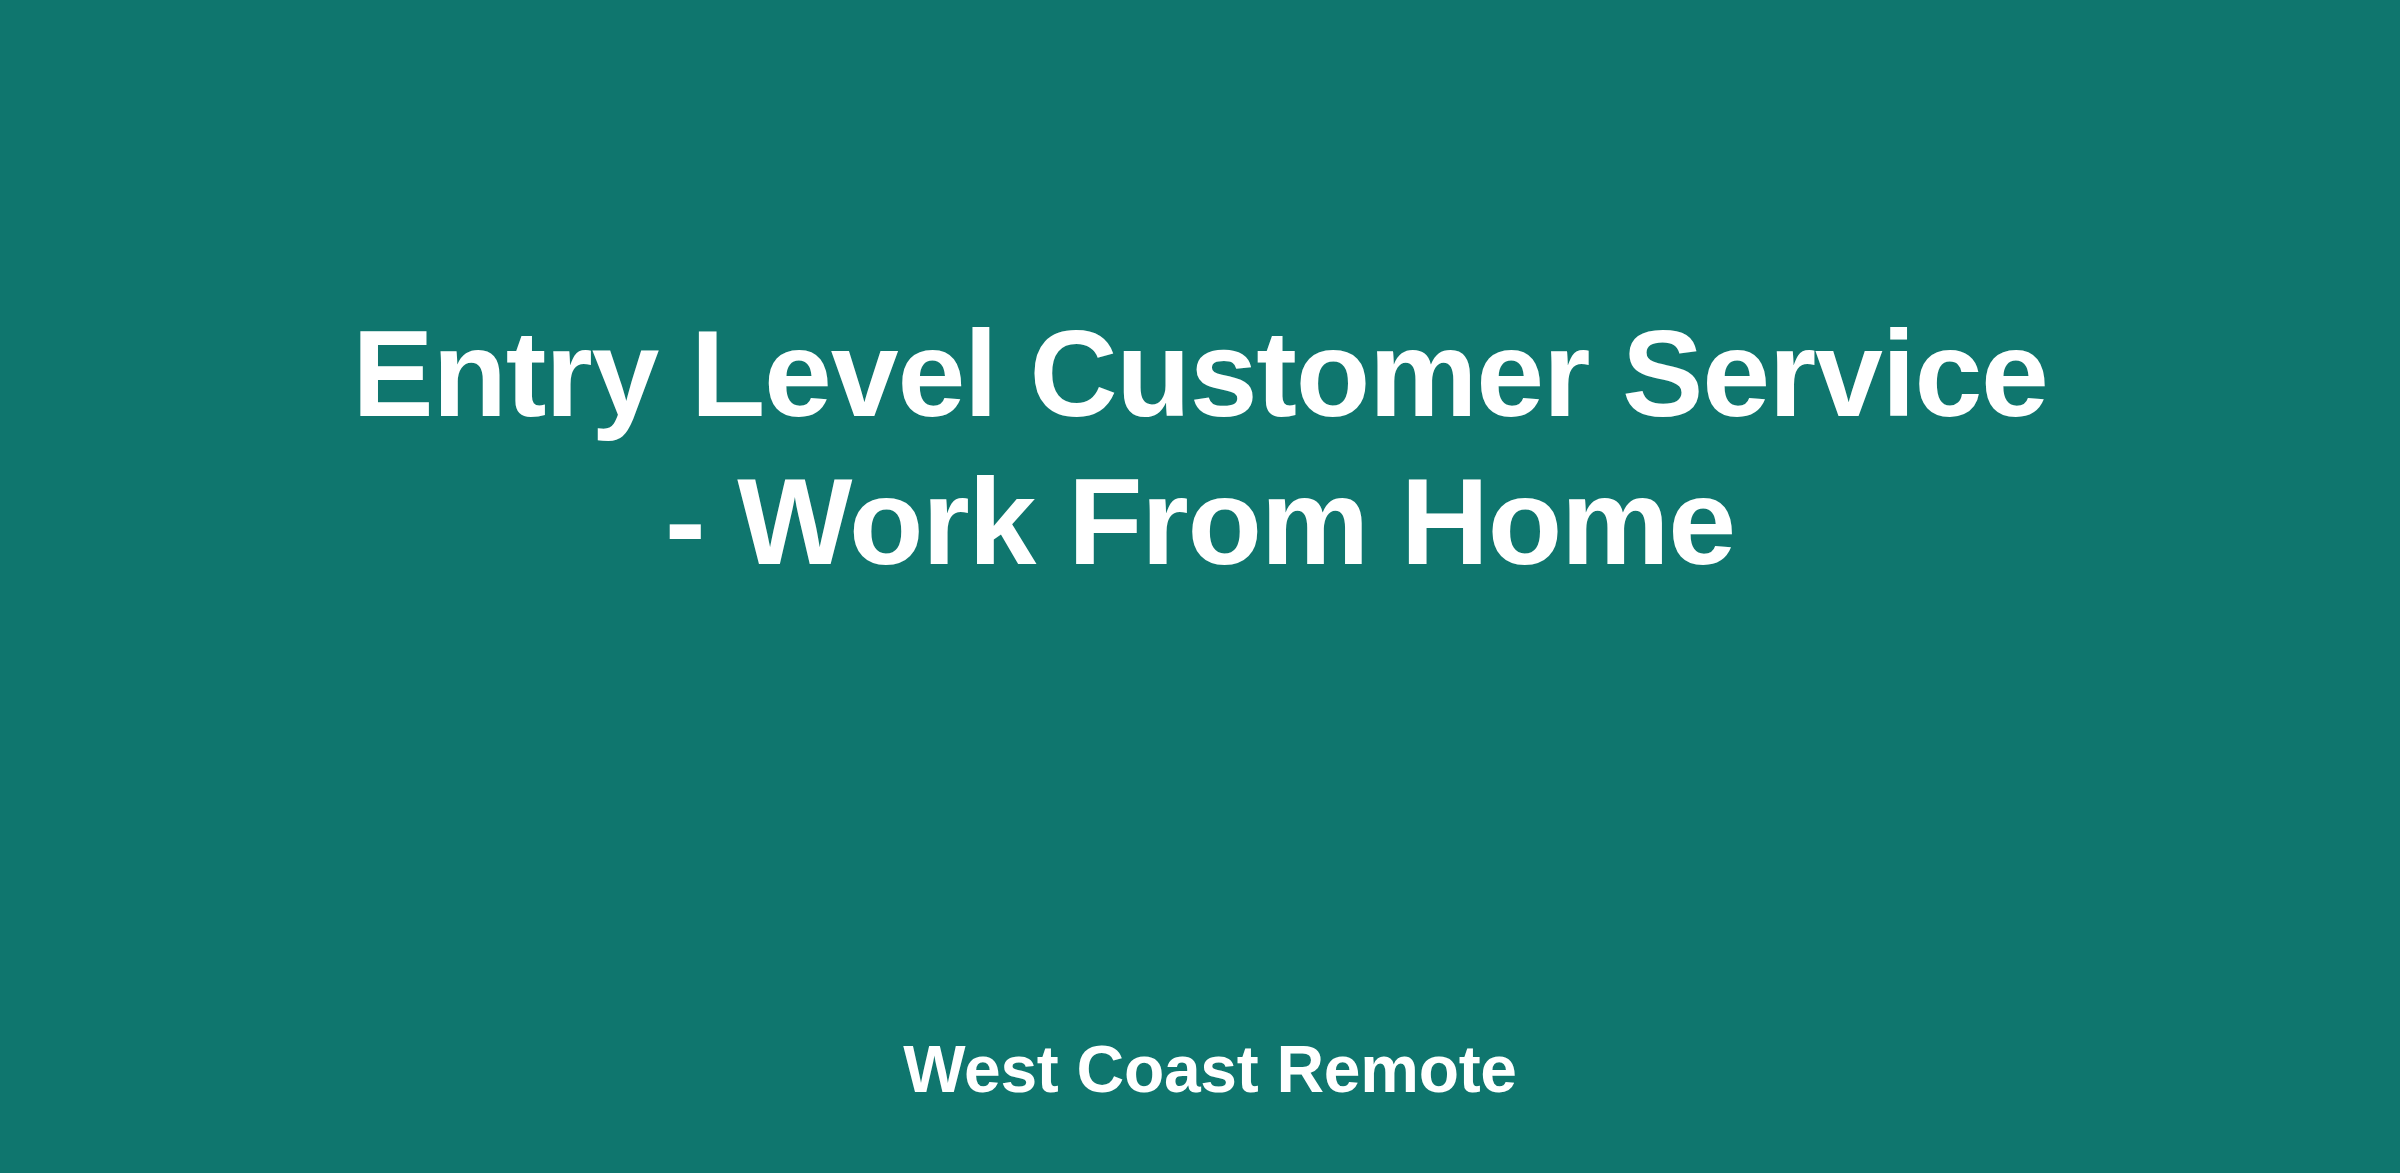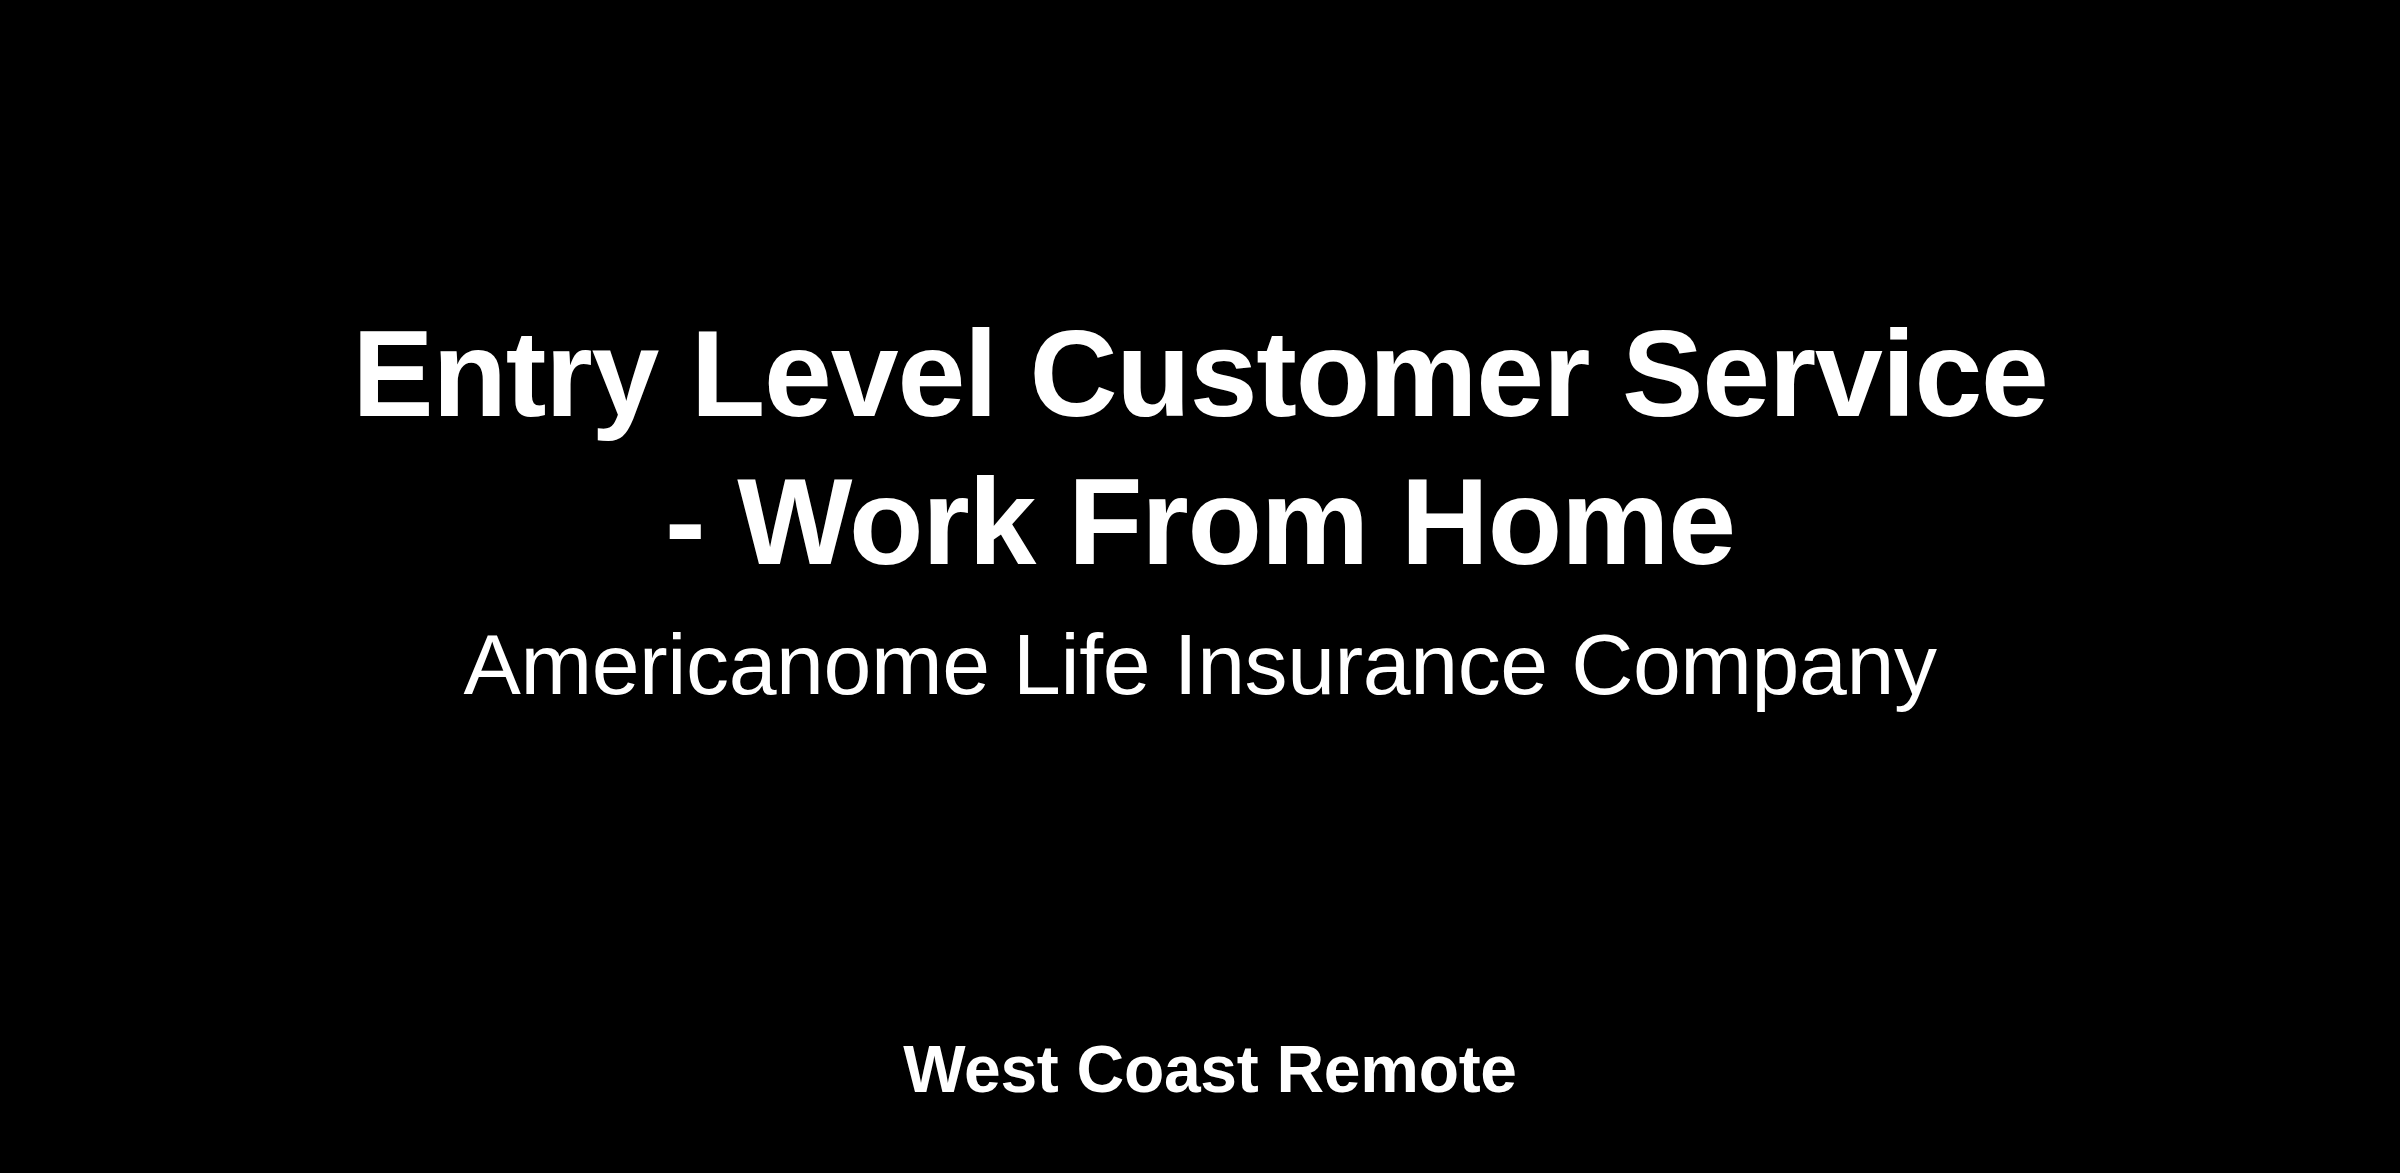--- a/index.html
+++ b/index.html
@@ -15,21 +15,21 @@
     background: #006e91;
     font-family: "Liberation Sans", "DejaVu Sans", sans-serif;
     -webkit-font-smoothing: antialiased;
   }
 
   .hero {
     position: relative;
     box-sizing: border-box;
     width: 2400px;
     height: 1173px;
-    background: #000000;
+    background: #0f766e;
     display: flex;
     flex-direction: column;
     align-items: center;
   }
 
   
   .title-block {
     position: absolute;
     top: 300px;
     left: 0;
@@ -93,21 +93,20 @@
   }
 </style>
 </head>
 <body>
 
 <div class="hero">
 
   <div class="title-block">
     <h1 class="job-title">Entry Level Customer Service - Work From Home</h1>
 
-    <h2 class="company-name">Americanome Life Insurance Company</h2>
   </div>
 
   <div class="spacer"></div>
 
   <div class="location-block">
     <p class="location-label">West Coast Remote</p>
   </div>
 
 </div>
 

